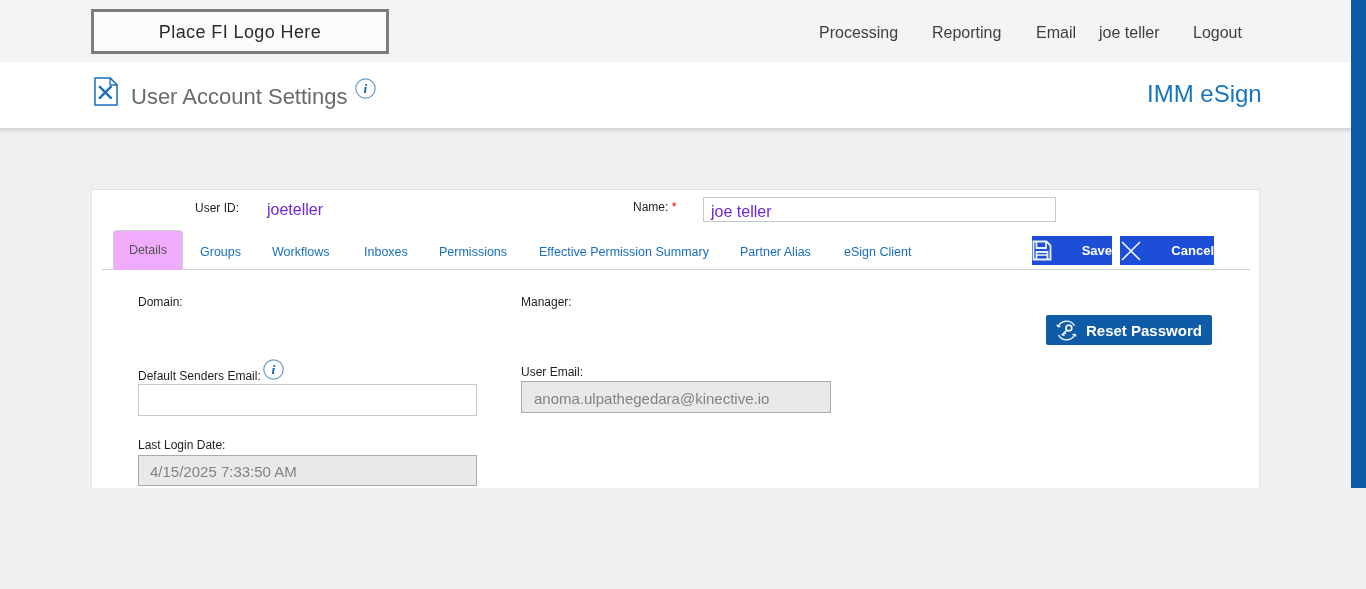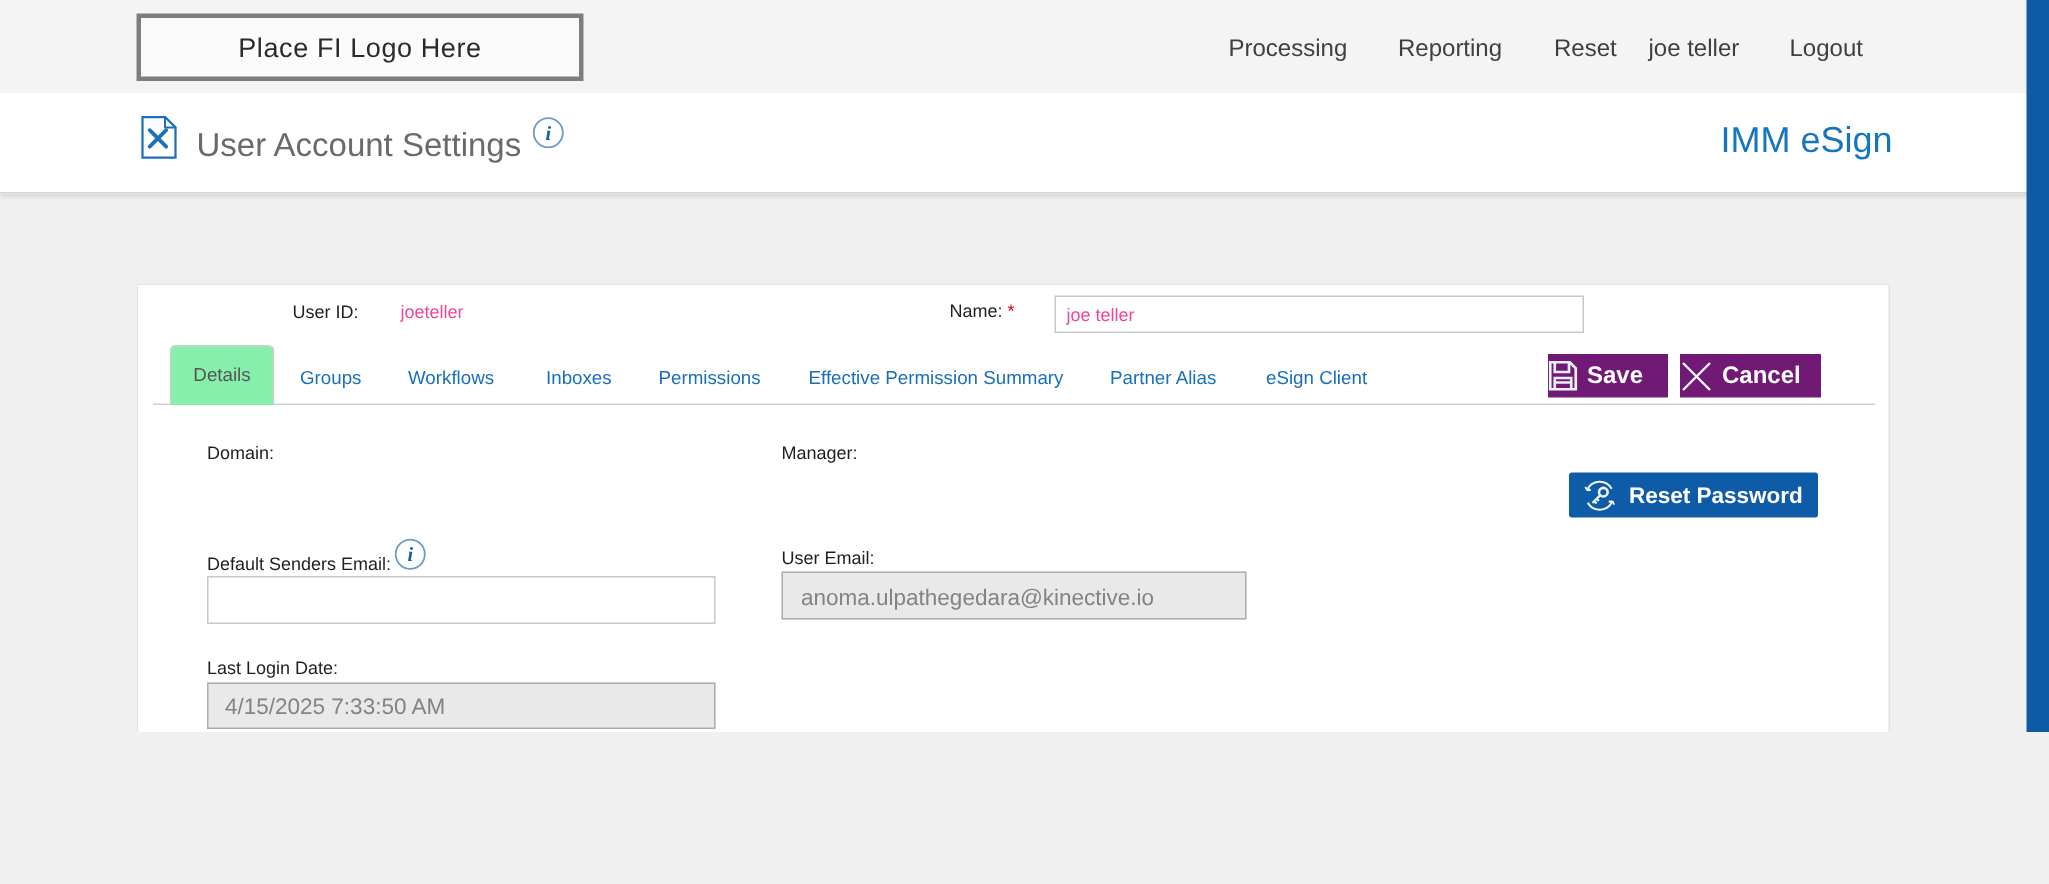--- a/index.html
+++ b/index.html
@@ -13,39 +13,39 @@
   .nav{top:24px; font-size:16px; color:#3f3f3f;}
   
   #hdr2{left:0; top:62px; width:1366px; height:66px; background:#ffffff; border-bottom:1px solid #d6d6d6; box-shadow:0 2px 3px rgba(0,0,0,0.10);}
   #docicon{left:94px; top:77px;}
   #title{left:131px; top:84px; font-size:22px; color:#696a6c;}
   #titleinfo{left:355px; top:78px;}
   #esign{left:1147px; top:80px; font-size:24px; color:#1576bc;}
   
   #card{left:91px; top:189px; width:1169px; height:391px; background:#ffffff; border:1px solid #e3e3e3; box-sizing:border-box;}
   .lbl{font-size:12px; color:#1f1f1f;}
-  .val{font-size:12px; color:#ec4899;}
+  .val{font-size:16px; color:#6d28d9;}
   
   .inp{box-sizing:border-box; background:#fff; border:1px solid #c8c8c8;}
   .dis{box-sizing:border-box; background:#e9e9e9; border:1px solid #ababab; color:#838383; font-size:15px;}
   
   .tab{top:55px; font-size:12.5px; color:#1a6fba;}
   #tabline{left:10px; top:79px; width:1148px; height:1px; background:#cfcfcf;}
-  #activetab{left:21px; top:40px; width:68px; height:39px; background:#86efac; border:1px solid #cfcfcf; border-bottom:none; border-radius:4px 4px 0 0; text-align:center; line-height:39px; font-size:12.5px; color:#555555; z-index:2;}
-  .btn{top:46px; height:29px; background:#701a75; color:#fff; font-weight:bold; font-size:16px; display:flex; align-items:center; justify-content:flex-start;}
+  #activetab{left:21px; top:40px; width:68px; height:39px; background:#f0abfc; border:1px solid #cfcfcf; border-bottom:none; border-radius:4px 4px 0 0; text-align:center; line-height:39px; font-size:12.5px; color:#555555; z-index:2;}
+  .btn{top:46px; height:29px; background:#1d4ed8; color:#fff; font-weight:bold; font-size:13px; display:flex; align-items:center; justify-content:space-between;}
   #resetbtn{left:954px; top:125px; width:166px; height:30px; background:#0e5ca8; border-radius:2px; color:#fff; font-weight:bold; font-size:15px; display:flex; align-items:center;}
 </style>
 </head>
 <body>
 <div id="stage">
   <div id="topbar" class="abs"></div>
   <div id="logobox" class="abs">Place FI Logo Here</div>
   <div class="abs nav" style="left:819px;">Processing</div>
   <div class="abs nav" style="left:932px;">Reporting</div>
-  <div class="abs nav" style="left:1036px;">Reset</div>
+  <div class="abs nav" style="left:1036px;">Email</div>
   <div class="abs nav" style="left:1099px;">joe teller</div>
   <div class="abs nav" style="left:1193px;">Logout</div>
 
   <div id="hdr2" class="abs"></div>
   <div id="docicon" class="abs">
     <svg width="24" height="29" viewBox="0 0 24 29">
       <path d="M1 1 H16 L23 8 V28 H1 Z" fill="#ffffff" stroke="#1c6fb8" stroke-width="1.5"></path>
       <path d="M16 1 V8 H23 Z" fill="#ffffff" stroke="#1c6fb8" stroke-width="1.3" stroke-linejoin="round"></path>
       <g stroke="#1c6fb8" stroke-width="2.5" stroke-linecap="round">
         <path d="M5.8 9.8 L16.8 20.8"></path>

